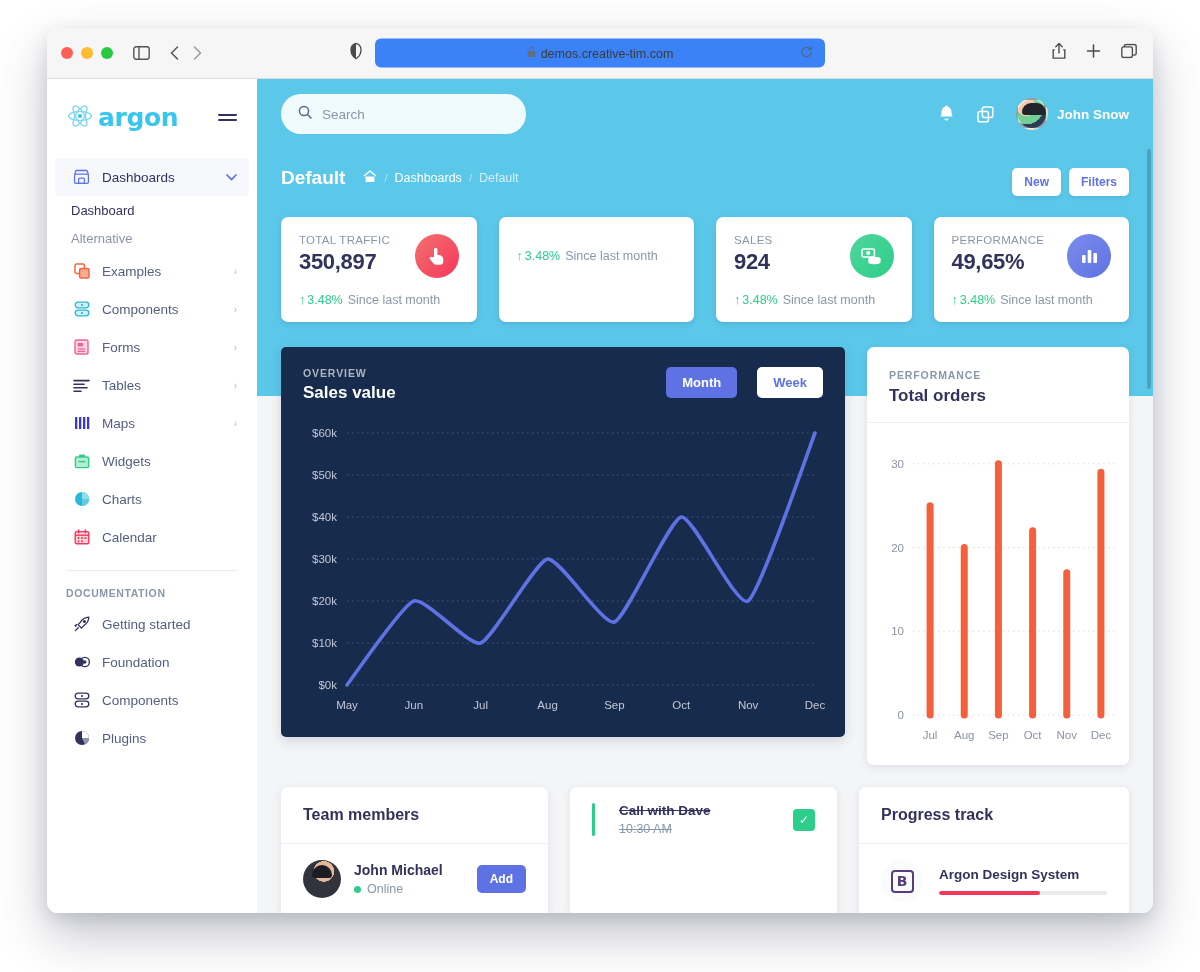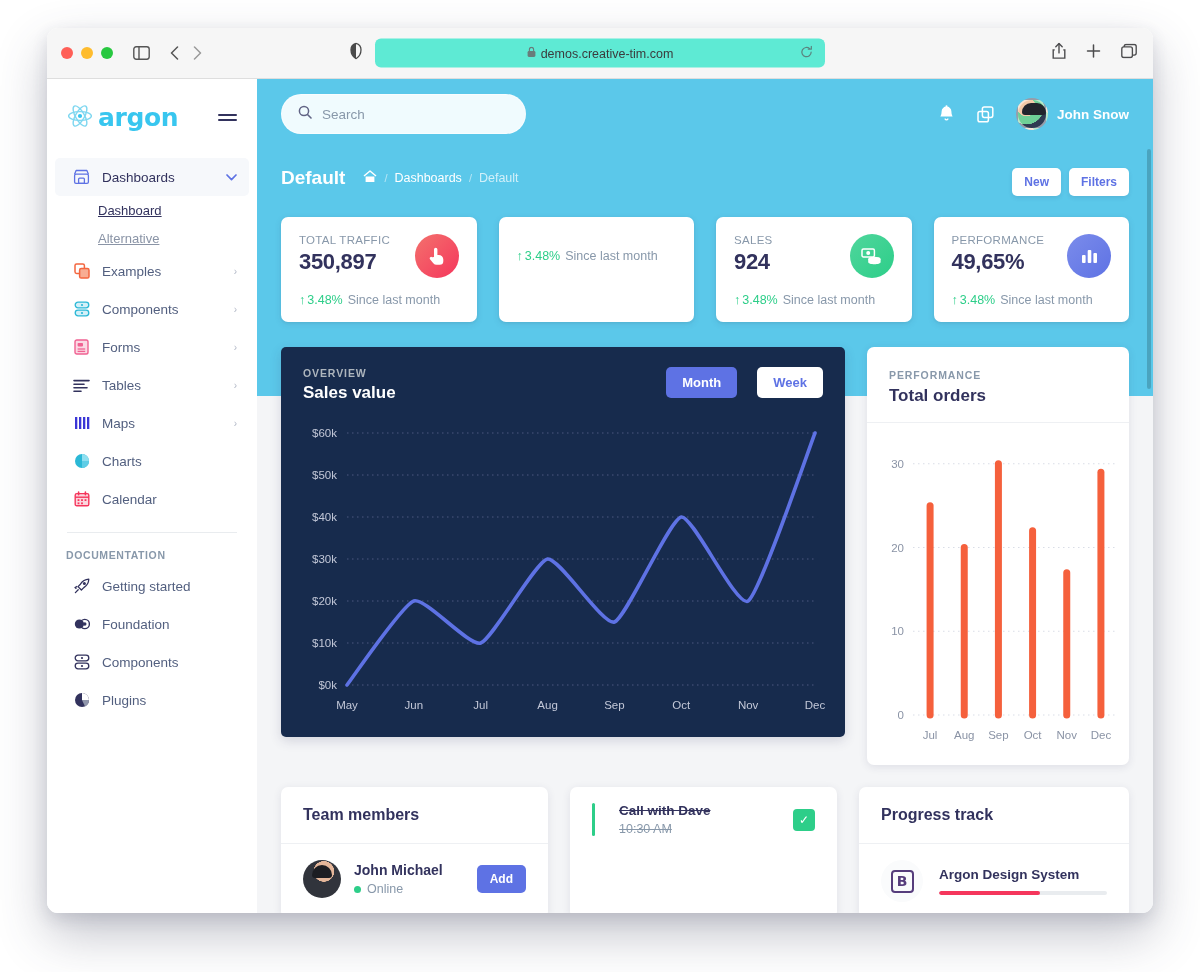--- a/index.html
+++ b/index.html
@@ -34,21 +34,21 @@
   .tl.r { background:#ff5f57; } .tl.y { background:#febc2e; } .tl.g { background:#28c840; }
 
   .chrome-btn { color:#58595b; display:flex; align-items:center; justify-content:center; }
   #sidebar-toggle-chrome { margin-left: 20px; }
   #nav-back { margin-left: 20px; }
   #nav-fwd  { margin-left: 14px; }
   #shield-btn { position:absolute; left:303px; top:50%; transform:translateY(-50%); }
 
   #urlbar {
     position: absolute; left: 328px; top: 50%; transform: translateY(-50%);
-    width: 450px; height: 29px; background: #5eead4; border-radius: 6px;
+    width: 450px; height: 29px; background: #3b82f6; border-radius: 6px;
     display: flex; align-items: center; justify-content: center;
     font-size: 12.5px; color: #3b3b3d; gap: 5px;
   }
   #urlbar .lock { font-size: 10px; opacity:.85; }
   #reload-icon { position:absolute; right:12px; top:50%; transform:translateY(-50%); opacity:.7; }
 
   #chrome-right { position:absolute; right:16px; top:50%; transform:translateY(-50%); display:flex; gap:20px; align-items:center; color:#5a5a5c; }
 
   
   #app { position: relative; height: 834px; display: flex; background: #f4f5f7; }
@@ -68,21 +68,21 @@
     display:flex; align-items:center; height: 38px; padding: 0 12px 0 18px;
     gap: 12px; font-size: 13.5px; color:#525f7f; cursor:pointer; position:relative;
     margin: 0 8px; border-radius: 5px;
   }
   .nav-item.active { background:#f6f8fb; color:#32325d; }
   .nav-ico { width:17px; height:17px; flex:0 0 17px; display:flex; align-items:center; justify-content:center; }
   .nav-label { flex:1; }
   .nav-caret { font-size:10px; color:#b3b9c7; }
   .nav-caret.down { color:#5e72e4; }
 
-  .sub-item { padding-left: 51px; height: 28px; display:flex; align-items:center; font-size:13px; color:#8a94a6; cursor:pointer;text-decoration:underline; }
+  .sub-item { padding-left: 24px; height: 28px; display:flex; align-items:center; font-size:13px; color:#8a94a6; cursor:pointer; }
   .sub-item.cur { color:#32325d; }
 
   #sidebar-divider { height:1px; background:#e9ecef; margin: 14px 20px 0 20px; }
   #doc-heading { font-size:10.5px; letter-spacing:.6px; color:#8898aa; padding: 16px 0 6px 19px; font-weight:600; }
 
   
   #content { flex:1; position:relative; overflow:hidden; }
 
   #topbar-bg { position:absolute; left:0; top:0; right:0; height:317px; background:#5bc8ea; }
 
@@ -357,20 +357,30 @@
                 <rect x="1" y="1" width="2.3" height="12" fill="#3b36d6"></rect>
                 <rect x="5" y="1" width="2.3" height="12" fill="#3b36d6"></rect>
                 <rect x="9" y="1" width="2.3" height="12" fill="#3b36d6"></rect>
                 <rect x="13" y="1" width="2.3" height="12" fill="#3b36d6"></rect>
               </svg>
         </span>
         <span class="nav-label">Maps</span>
         <span class="nav-caret">›</span>
       </div>
 
+      <div class="nav-item">
+        <span class="nav-ico">
+          <svg width="16" height="16" viewBox="0 0 16 16">
+                <rect x="1.4" y="4" width="13.2" height="10.6" rx="1.6" fill="#b6ecd2" stroke="#2dce89" stroke-width="1.4"></rect>
+                <rect x="5" y="1.4" width="6" height="2.6" rx="1" fill="#2dce89"></rect>
+                <line x1="4.6" y1="8.6" x2="11.4" y2="8.6" stroke="#2dce89" stroke-width="1.5"></line>
+              </svg>
+        </span>
+        <span class="nav-label">Widgets</span>
+      </div>
 
       <div class="nav-item">
         <span class="nav-ico">
           <svg width="16" height="16" viewBox="0 0 16 16">
                 <circle cx="8" cy="8" r="7" fill="#2bb8d6"></circle>
                 <path d="M8 8 L8 1 A7 7 0 0 1 15 8 Z" fill="#8fdff0"></path>
                 <path d="M8 8 L15 8 A7 7 0 0 1 8 15 Z" fill="#5fcde6"></path>
               </svg>
         </span>
         <span class="nav-label">Charts</span>

